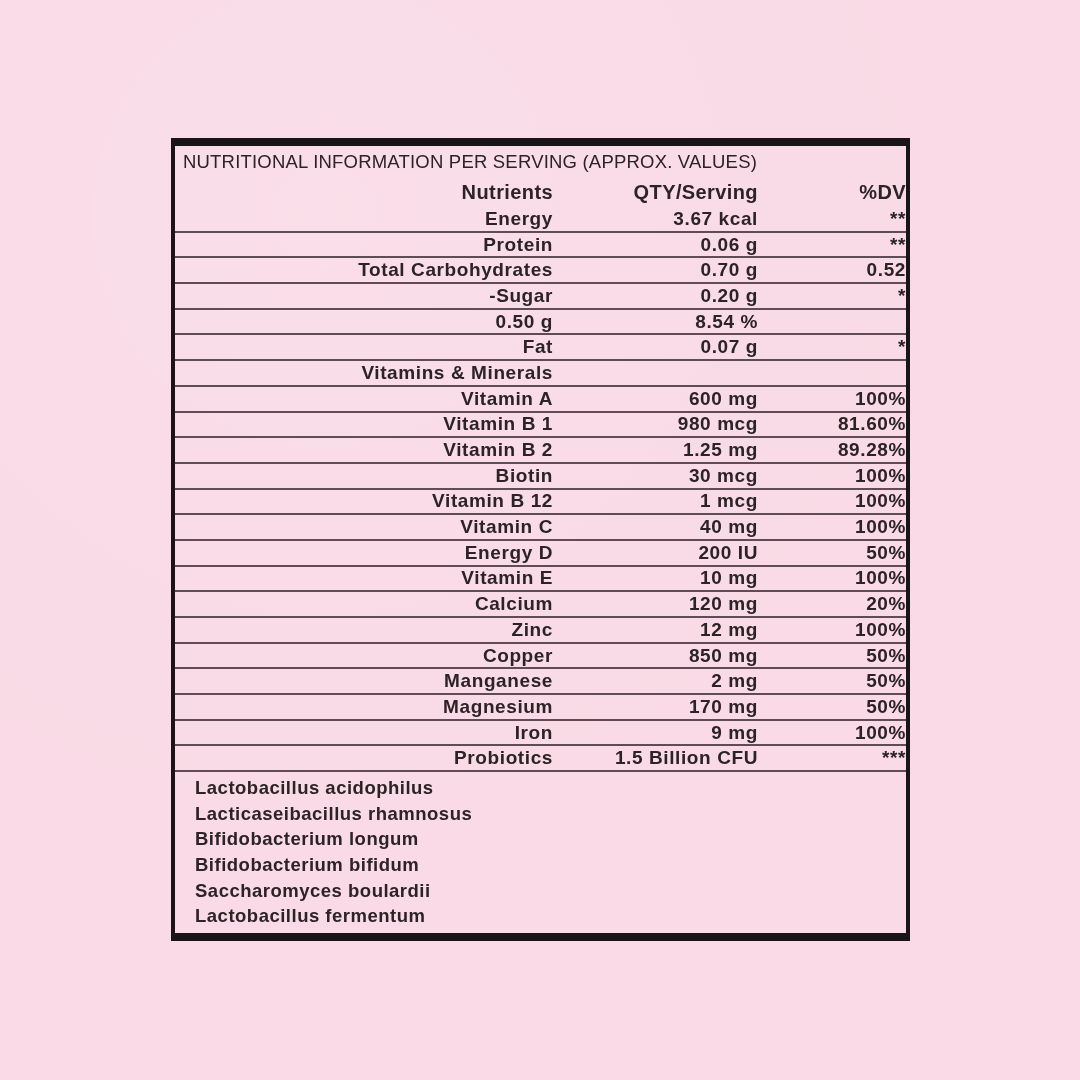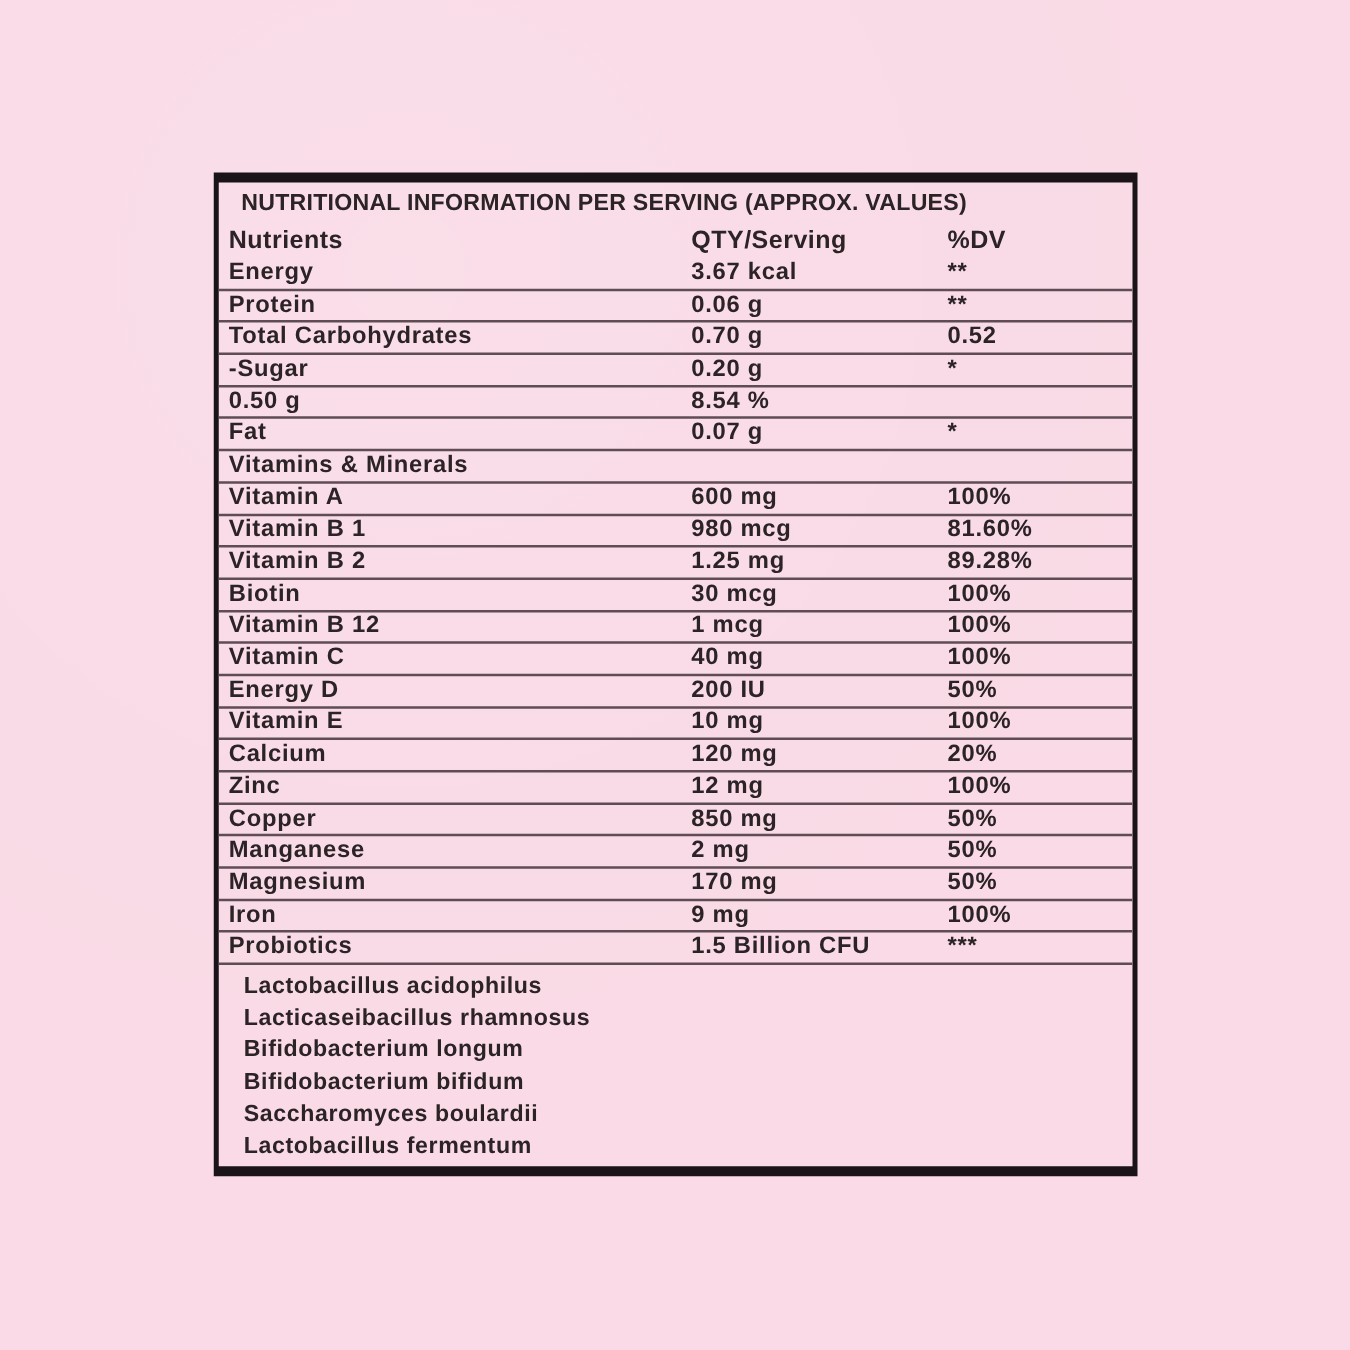--- a/index.html
+++ b/index.html
@@ -22,33 +22,34 @@
     width: 739px; height: 803px;
     box-sizing: border-box;
     border: solid #1a1418;
     border-width: 8px 4px 8px 4px;
     color: #2b2326;
     overflow: hidden;
   }
   .title-row {
     height: 31px;
     line-height: 32px;
-    padding-left: 18px;
-    font-weight: bold;
+    padding-left: 8px;
+    font-weight: normal;
     font-size: 18.5px;
     letter-spacing: 0.2px;
     white-space: nowrap;
   }
   .grid-row {
     display: grid;
     grid-template-columns: 370px 205px 1fr;
     align-items: center;
     padding-left: 8px;
     font-weight: bold;
     white-space: nowrap;
+    text-align: right;
   }
   .header-row {
     height: 30px;
     font-size: 20px;
     letter-spacing: 0.4px;
   }
   .data-row {
     height: 25.7px;
     box-sizing: border-box;
     border-bottom: 2px solid #5f4c55;

